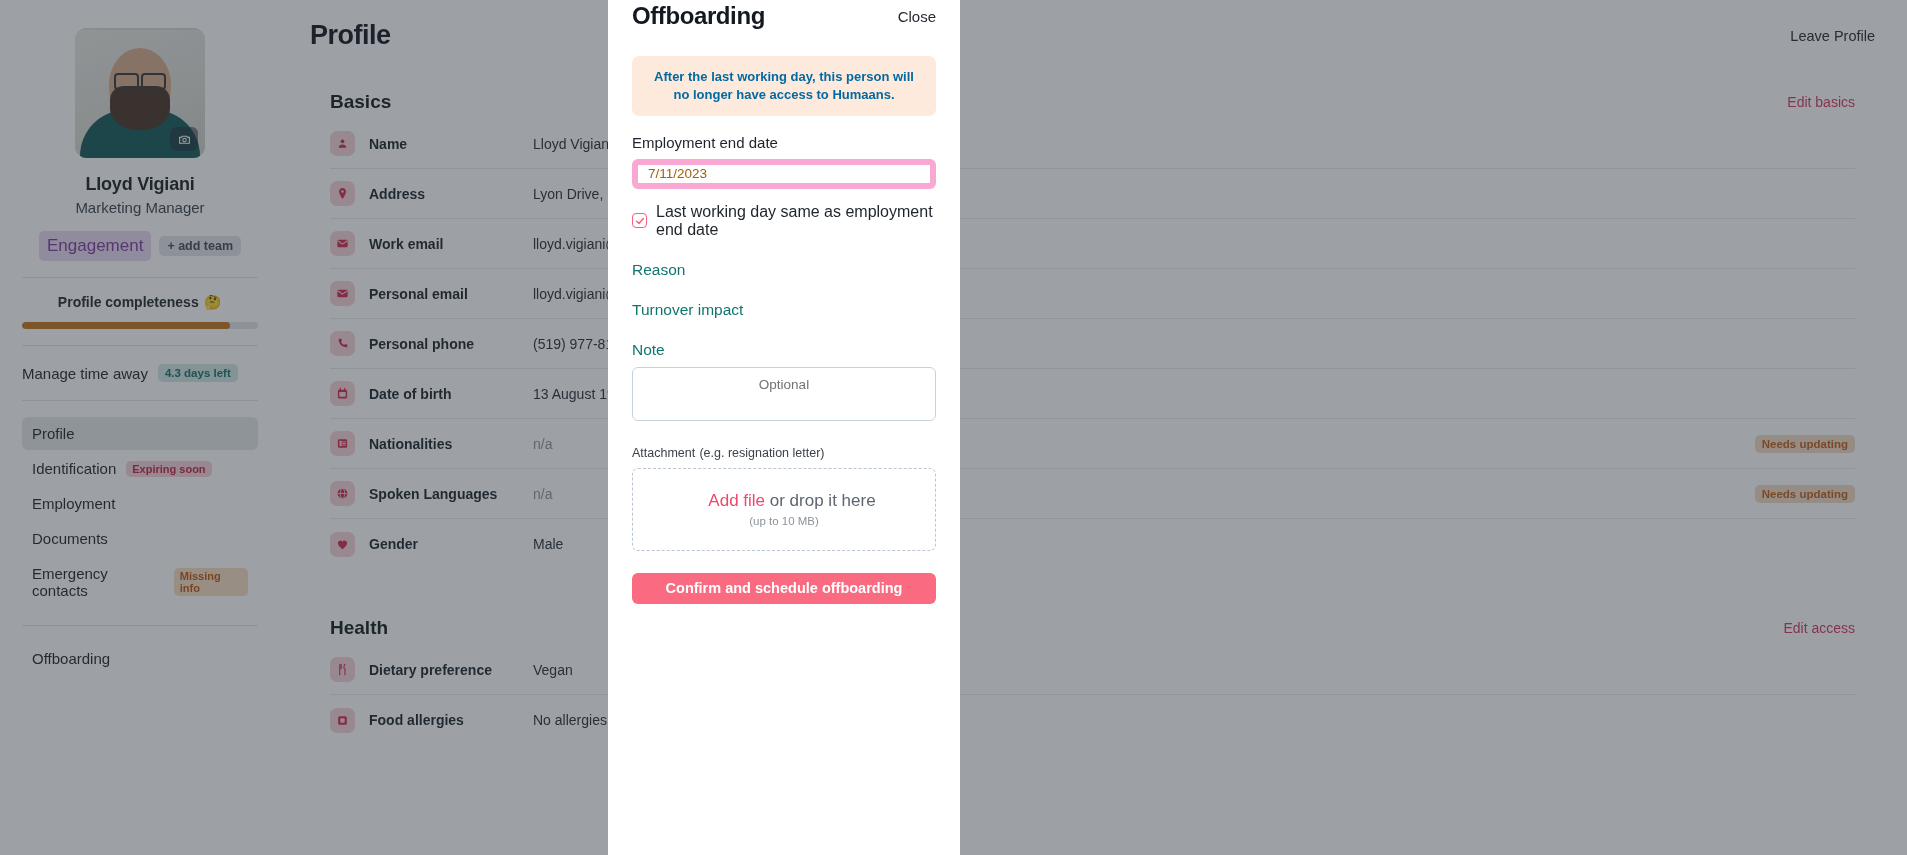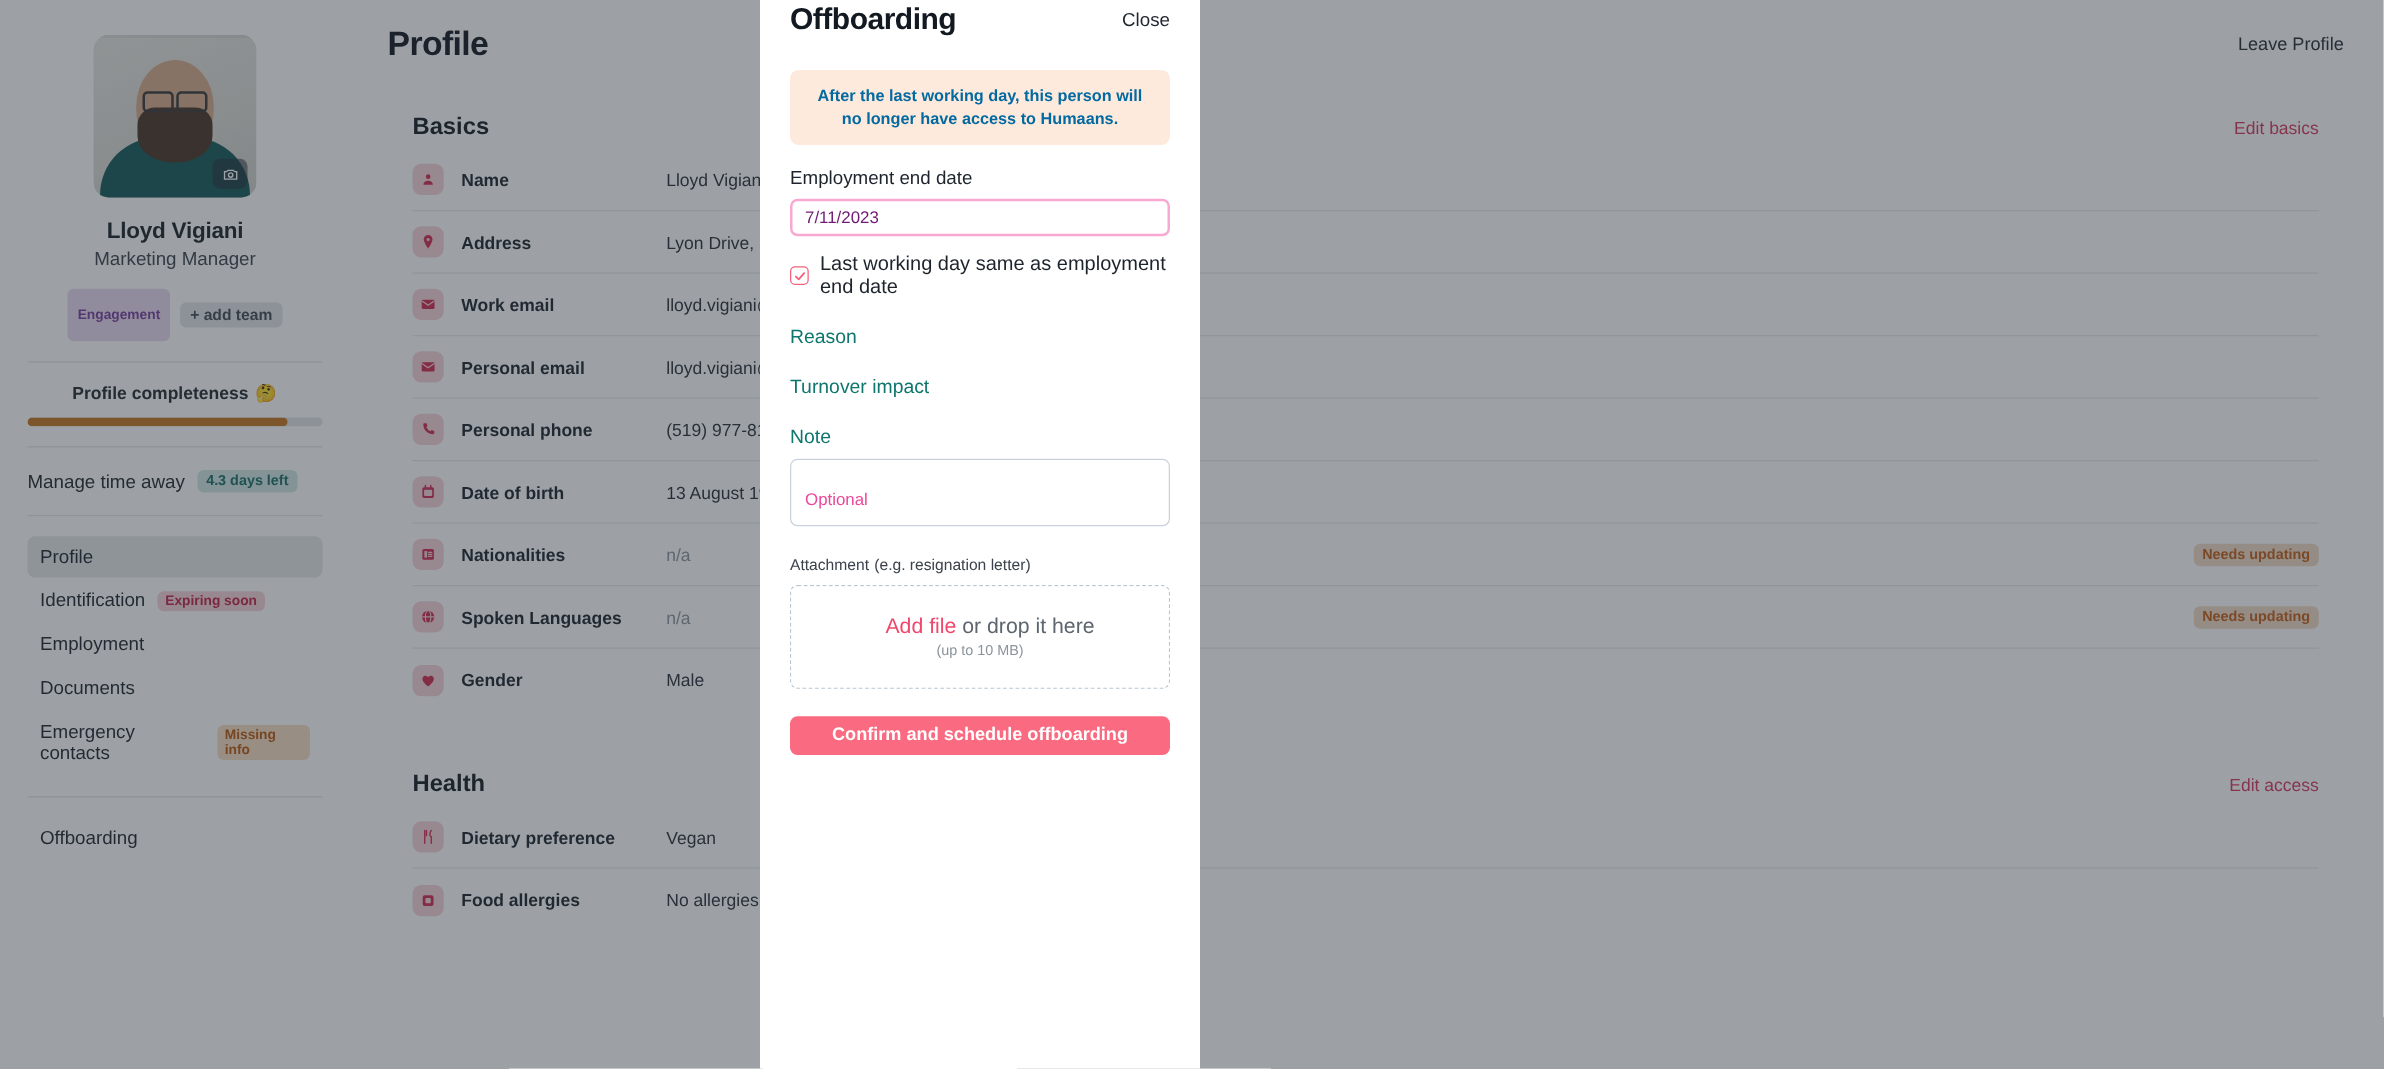--- a/index.html
+++ b/index.html
@@ -46,21 +46,21 @@
     position: absolute; right: 7px; bottom: 7px;
     width: 28px; height: 24px; border-radius: 6px;
     background: rgba(40,45,55,.55);
     display: flex; align-items: center; justify-content: center;
   }
   .person-name { margin-top: 16px; font-size: 18px; font-weight: 700; color: #1b2129; letter-spacing: -.2px; }
   .person-role { margin-top: 4px; font-size: 15px; color: #3d444d; }
   .team-row { margin-top: 15px; display: flex; gap: 8px; align-items: center; }
   .chip-team {
     background: #e9d9f0; color: #7b3fa0;
-    font-size: 11px; font-weight: 700; padding: 15px 8px; border-radius: 5px;
+    font-size: 17px; font-weight: 400; padding: 5px 8px; border-radius: 5px;
   }
   .chip-add { font-size: 12.5px; font-weight: 600; color: #444c55;
     background: #e2e4e7; padding: 3px 8px; border-radius: 5px; }
   .divider { width: 100%; height: 1px; background: #e3e5e8; margin: 16px 0; }
   .completeness { display: flex; align-items: center; gap: 6px; font-size: 14px; font-weight: 700; color: #242a32; }
   .bar-track { width: 100%; height: 7px; border-radius: 4px; background: #e1e3e6; margin-top: 12px; overflow: hidden; }
   .bar-fill { height: 100%; border-radius: 4px; background: #c4761f; }
   .time-away { width: 100%; display: flex; align-items: center; gap: 10px; font-size: 15px; color: #222931; padding: 2px 0; }
   .chip-days { background: #cfe6e4; color: #1c6f6a; font-size: 11.5px; font-weight: 700; padding: 3px 7px; border-radius: 5px; }
   .nav { width: 100%; }
@@ -104,37 +104,37 @@
   .modal-title { font-size: 24px; font-weight: 800; color: #131921; letter-spacing: -.4px; }
   .close-btn { font-size: 15px; color: #1f262e; margin-top: 6px; }
   .alert {
     margin-top: 26px; background: #fdeadc; color: #0369a1;
     border-radius: 7px; padding: 12px 14px;
     font-size: 13px; font-weight: 700; line-height: 1.38; text-align: center;
   }
   .field-label { margin-top: 18px; font-size: 15px; color: #1d242c; }
   .text-input {
     margin-top: 8px; width: 100%; height: 30px;
-    border: 2px solid #f9a8d4; border-radius: 6px;
-    padding: 0 10px; font-size: 13.5px; color: #701a75;
+    border: 6px solid #f9a8d4; border-radius: 6px;
+    padding: 0 10px; font-size: 13.5px; color: #a16207;
     display: flex; align-items: center; background: #fff;
   }
   .check-row { margin-top: 14px; display: flex; align-items: center; gap: 9px; }
   .cbox { width: 15px; height: 15px; border-radius: 4px; border: 1.5px solid #f4607e;
           display: flex; align-items: center; justify-content: center; flex: 0 0 15px; }
   .check-label { font-size: 16px; color: #1d242c; }
   .group-label { margin-top: 22px; font-size: 15.5px; color: #0f766e; }
   .radio-row { margin-top: 10px; display: flex; align-items: center; gap: 9px; }
   .rb { width: 14px; height: 14px; border-radius: 50%; border: 1.5px solid #cfd8e0;
         background: #f3f6f8; flex: 0 0 14px; display:flex; align-items:center; justify-content:center; }
   .rb.on { border-color: #f4607e; background: #fff; }
   .rb.on:after { content:""; width: 7px; height: 7px; border-radius: 50%; background: #f4607e; }
   .radio-label { font-size: 13.5px; color: #1d242c; }
   .note-box { margin-top: 8px; width: 100%; height: 54px; border: 1px solid #c7d2dc;
-              border-radius: 6px; padding: 24px 11px; font-size: 13.5px; color: #ec4899; }
+              border-radius: 6px; padding: 9px 11px; font-size: 13.5px; color: #737373; text-align: center; }
   .attach-label { margin-top: 22px; font-size: 15px; color: #1d242c; }
   .attach-label span { font-size: 12.5px; color: #3a424b; }
   .drop {
     margin-top: 8px; width: 100%; height: 83px;
     border: 1.5px dashed #b9c6d2; border-radius: 6px;
     display: flex; flex-direction: column; align-items: center; justify-content: center; gap: 4px;
   }
   .drop-main { font-size: 17px; color: #5d666f; margin-left: 16px; }
   .drop-main b { color: #f1476c; font-weight: 400; }
   .drop-sub { font-size: 11.5px; color: #8b939b; }

